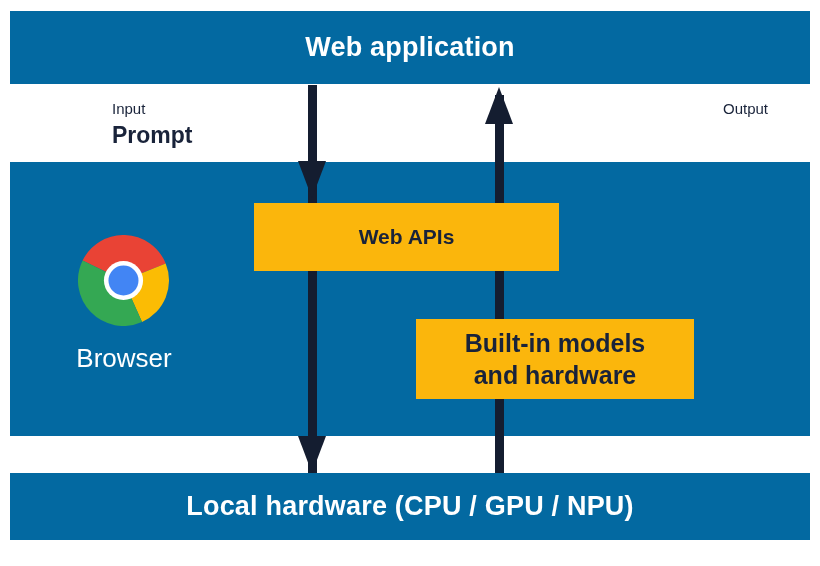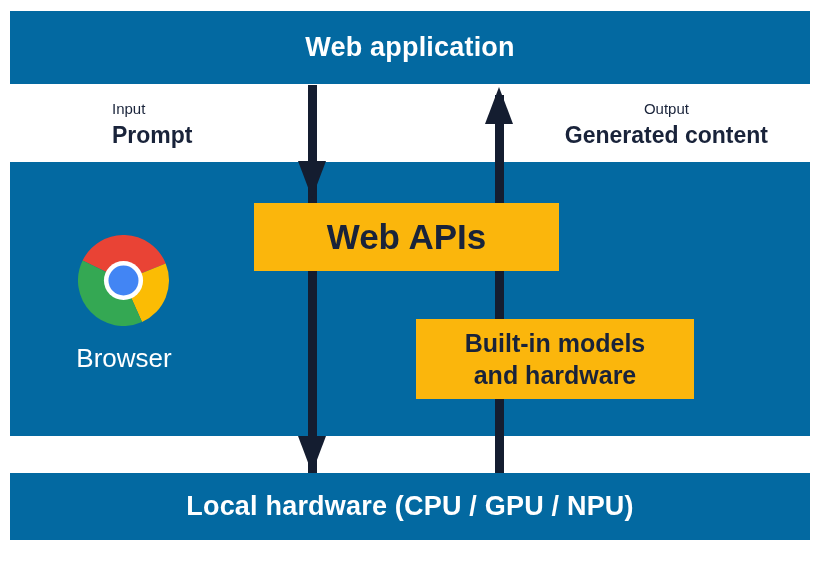--- a/index.html
+++ b/index.html
@@ -71,21 +71,21 @@
     display: flex;
     flex-direction: column;
     align-items: center;
     justify-content: center;
     text-align: center;
     z-index: 3;
   }
   .box-web-apis {
     left: 254px; top: 203px;
     width: 305px; height: 68px;
-    font-size: 35px;
+    font-size: 21px;
   }
   .box-builtin {
     left: 416px; top: 319px;
     width: 278px; height: 80px;
     font-size: 25px;
     line-height: 32px;
   }
 
   
   .chrome-logo {
@@ -114,21 +114,20 @@
     <div class="band-label">Web application</div>
   </div>
 
   <div class="flow-label flow-label-left">
     <div class="caption">Input</div>
     <div class="value">Prompt</div>
   </div>
 
   <div class="flow-label flow-label-right">
     <div class="caption">Output</div>
-    <div class="value">Generated content</div>
   </div>
 
   <div class="band band-middle"></div>
 
   <div class="arrow-line line-down"></div>
   <div class="arrow-head head-down head-down-mid"></div>
   <div class="arrow-head head-down head-down-bottom"></div>
 
   <div class="arrow-line line-up"></div>
   <div class="arrow-head head-up head-up-top"></div>

